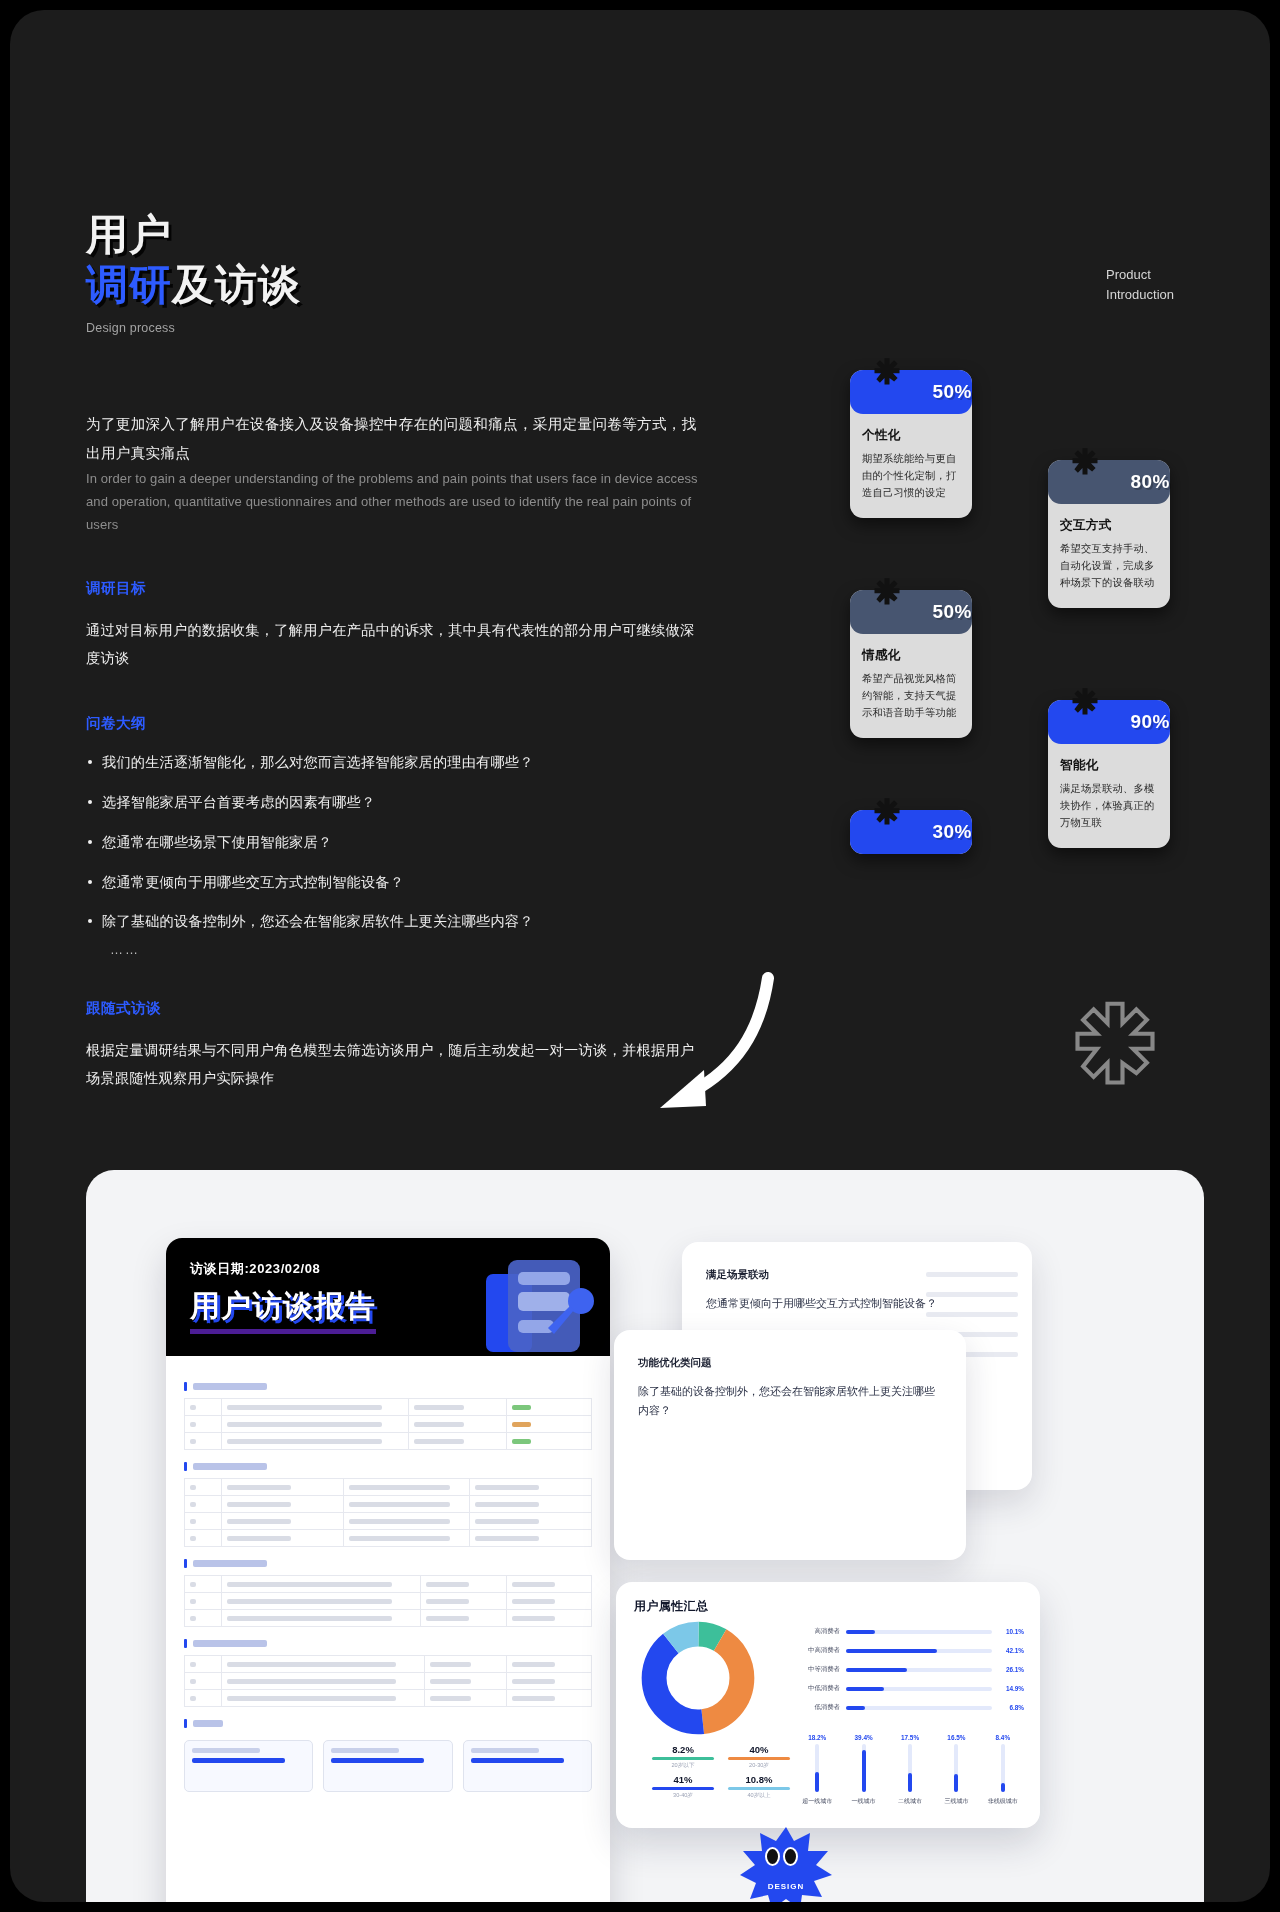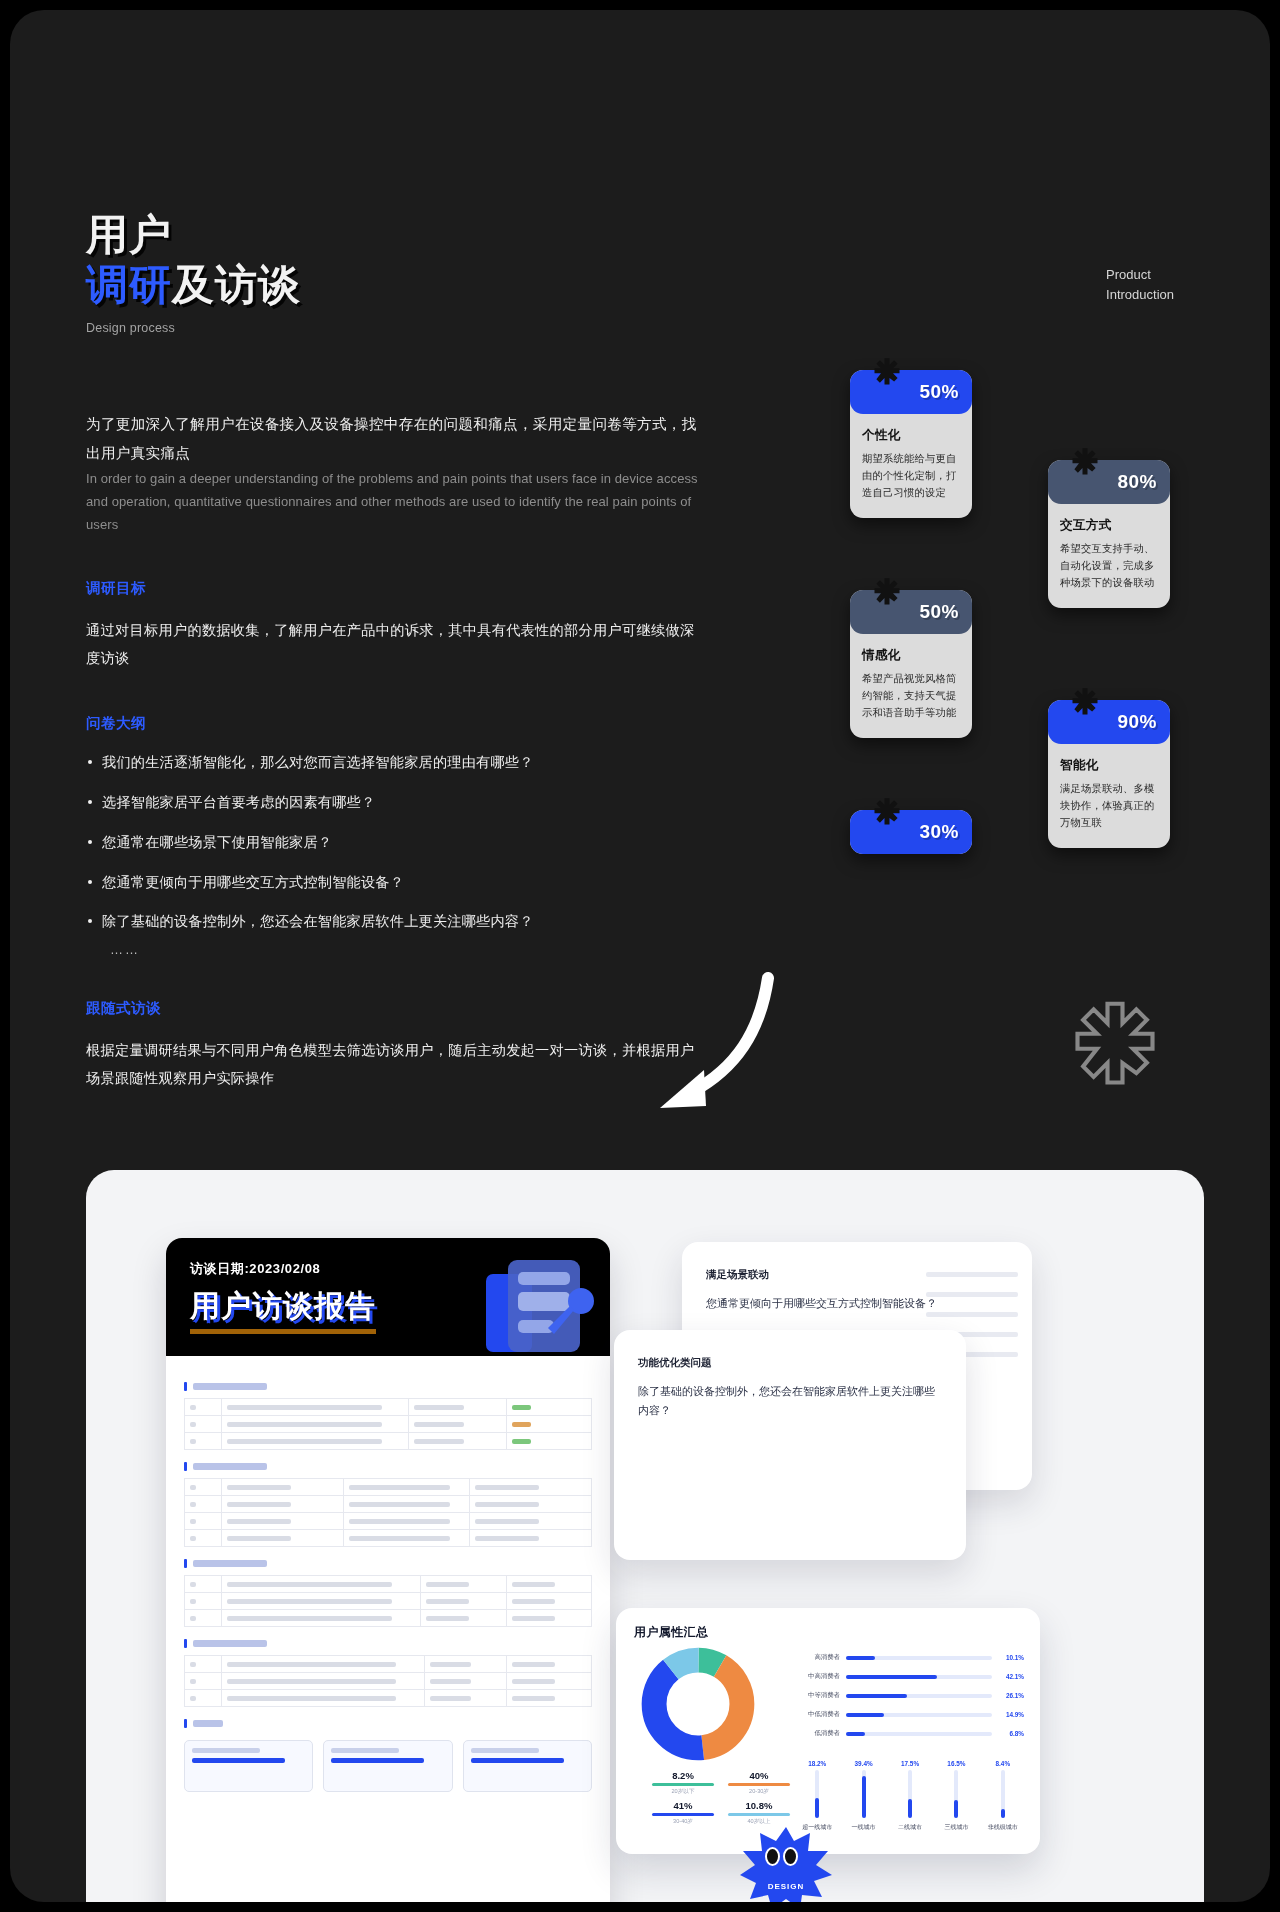--- a/index.html
+++ b/index.html
@@ -148,21 +148,20 @@
     box-shadow: 0 7px 16px rgba(0,0,0,.5);
     overflow: visible;
   }
   .card .head {
     position: relative;
     height: 44px;
     border-radius: 13px;
     display: flex;
     align-items: center;
     justify-content: flex-end;
-    padding-right: 13px;
     font-size: 19px;
     font-weight: 800;
     color: #ffffff;
     letter-spacing: .5px;
     text-shadow: 2px 2px 0 rgba(0,0,0,.22);
   }
   .card.blue  .head { background: #2348ef; }
   .card.slate .head { background: #475570; }
   .card .body { padding: 13px 12px 16px 12px; }
   .card .ct {
@@ -226,21 +225,21 @@
     color: #fff;
     letter-spacing: .6px;
   }
   .report-hd .big {
     margin-top: 8px;
     display: inline-block;
     font-size: 30px;
     font-weight: 900;
     color: #fff;
     letter-spacing: 1px;
-    border-bottom: 5px solid #a16207;
+    border-bottom: 5px solid #4c1d95;
     padding-bottom: 2px;
     text-shadow: 3px 3px 0 #2348ef;
   }
   .doc-art { position: absolute; right: 10px; top: 14px; width: 118px; height: 104px; }
 
   .rep-body { padding: 14px 18px; }
   .rep-sec-title {
     display: flex; align-items: center; gap: 6px;
     font-size: 8px; color: #2348ef; font-weight: 700; margin: 12px 0 7px;
   }
@@ -288,21 +287,21 @@
   }
   .skel-lines { position: absolute; right: 14px; top: 30px; width: 92px; }
   .skel-lines i {
     display: block; height: 5px; background: #e8eaf1; border-radius: 2px; margin-bottom: 15px;
   }
 
   
   .analytics {
     position: absolute;
     left: 530px;
-    top: 438px;
+    top: 412px;
     width: 424px;
     height: 246px;
     background: #fff;
     border-radius: 16px;
     box-shadow: 0 16px 36px rgba(25,30,60,.16);
     padding: 16px 18px;
   }
   .an-title { font-size: 12px; font-weight: 800; color: #11172b; letter-spacing: .4px; }
 
   .donut-wrap { position: absolute; left: 24px; top: 38px; width: 160px; }

